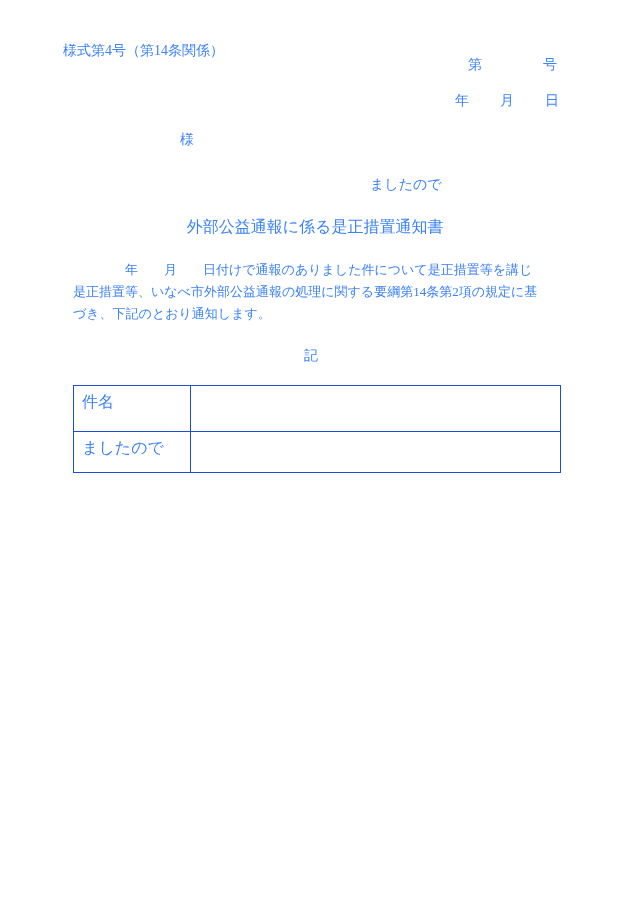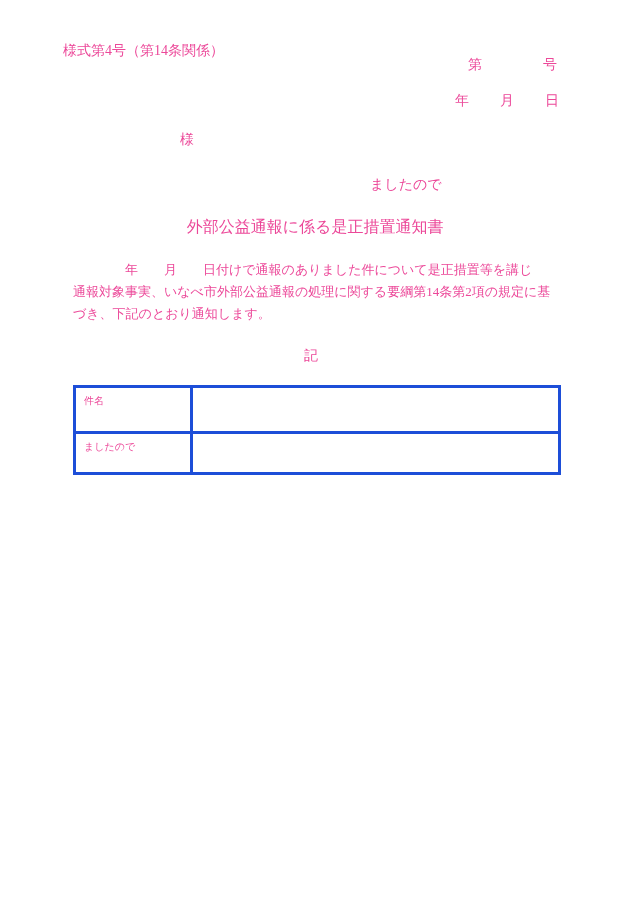--- a/index.html
+++ b/index.html
@@ -2,21 +2,21 @@
 <html><head>
 <meta charset="utf-8">
 <style>
   * { margin: 0; padding: 0; box-sizing: border-box; }
   html, body { background: #ffffff; }
   .page {
     position: relative;
     width: 630px;
     height: 903px;
     background: #ffffff;
-    color: #ec4899;
+    color: #3b82f6;
     font-family: "Liberation Serif", "DejaVu Serif", serif;
     overflow: hidden;
   }
   .txt { position: absolute; font-size: 14px; white-space: pre; }
   .form-number { left: 63px; top: 42px; }
   .doc-number-line { right: 72px; top: 56px; text-align: right; letter-spacing: 1px; }
   .date-line { right: 70px; top: 92px; text-align: right; letter-spacing: 1px; }
   .addressee { left: 180px; top: 131px; }
   .sender { left: 370px; top: 176px; }
   .doc-title {
@@ -38,24 +38,24 @@
   }
   table.form-table {
     position: absolute;
     left: 73px;
     top: 385px;
     width: 488px;
     border-collapse: collapse;
     table-layout: fixed;
   }
   table.form-table td {
-    border: 3px solid #1d4ed8;
+    border: 1px solid #1d4ed8;
     vertical-align: top;
     padding: 6px 8px;
-    font-size: 10px;
+    font-size: 16px;
   }
   td.label-cell { width: 117px; }
   tr.row-subject td { height: 46px; }
   tr.row-facts td { height: 41px; }
   tr.row-measures td { height: 211px; }
 </style>
 </head>
 <body>
 
 <div class="page">
@@ -67,21 +67,21 @@
   <div class="txt date-line">年　　月　　日</div>
 
   <div class="txt addressee">様</div>
 
   <div class="txt sender">ましたので</div>
 
   <div class="doc-title">外部公益通報に係る是正措置通知書</div>
 
   <div class="body-block">
     <div class="body-line">　　　　年　　月　　日付けで通報のありました件について是正措置等を講じ</div>
-    <div class="body-line">通報対象事実、いなべ市外部公益通報の処理に関する要綱第14条第2項の規定に基</div>
+    <div class="body-line">是正措置等、いなべ市外部公益通報の処理に関する要綱第14条第2項の規定に基</div>
     <div class="body-line">づき、下記のとおり通知します。</div>
   </div>
 
   <div class="record-marker">記</div>
 
   <table class="form-table">
     <tbody>
       <tr class="row-subject">
         <td class="label-cell">件名</td>
         <td class="value-cell"></td>

